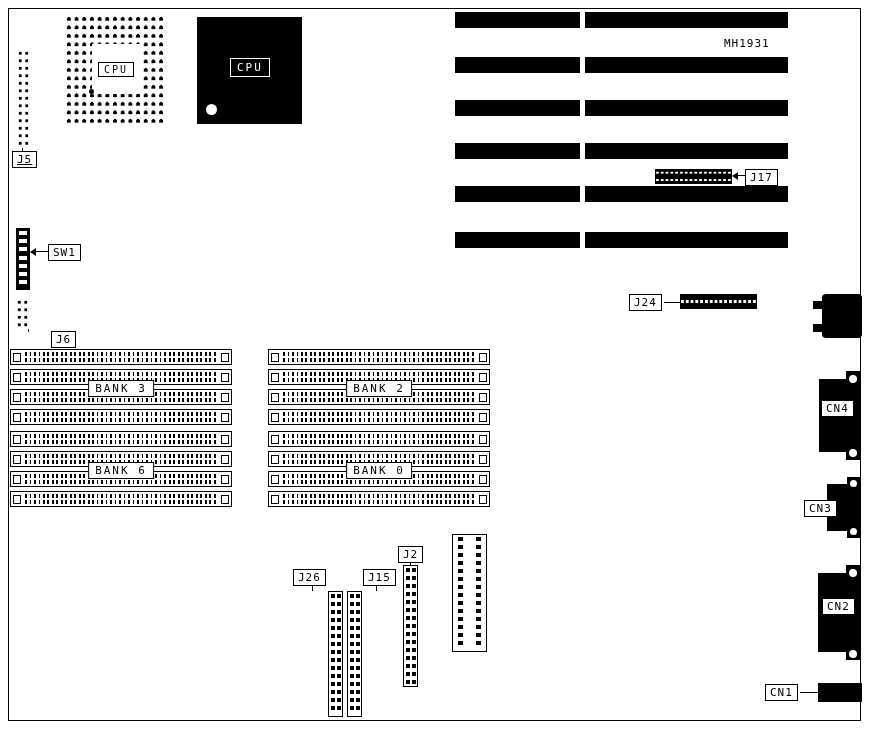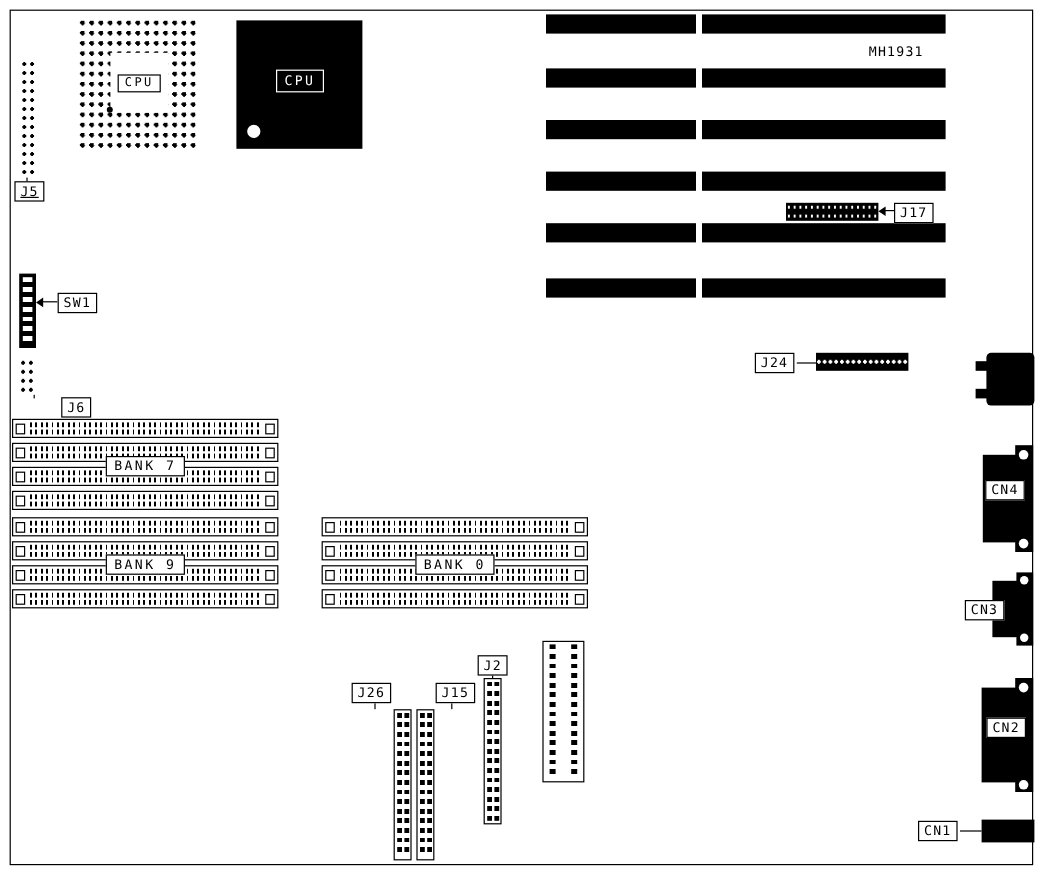--- a/index.html
+++ b/index.html
@@ -161,28 +161,35 @@
 
   <div class="din-body"></div>
   <div class="din-tab" style="left:813px; top:301px; width:12px; height:8px;"></div>
   <div class="din-tab" style="left:813px; top:324px; width:12px; height:8px;"></div>
 
   <div class="bank" style="left:10px; top:349px;">
     <div class="simm" style="top:0;"></div>
     <div class="simm" style="top:20px;"></div>
     <div class="simm" style="top:40px;"></div>
     <div class="simm" style="top:60px;"></div>
-    <div class="bank-label">BANK 7</div>
+    <div class="bank-label">BANK 3</div>
+  </div>
+  <div class="bank" style="left:268px; top:349px;">
+    <div class="simm" style="top:0;"></div>
+    <div class="simm" style="top:20px;"></div>
+    <div class="simm" style="top:40px;"></div>
+    <div class="simm" style="top:60px;"></div>
+    <div class="bank-label">BANK 2</div>
   </div>
   <div class="bank" style="left:10px; top:431px;">
     <div class="simm" style="top:0;"></div>
     <div class="simm" style="top:20px;"></div>
     <div class="simm" style="top:40px;"></div>
     <div class="simm" style="top:60px;"></div>
-    <div class="bank-label">BANK 9</div>
+    <div class="bank-label">BANK 6</div>
   </div>
   <div class="bank" style="left:268px; top:431px;">
     <div class="simm" style="top:0;"></div>
     <div class="simm" style="top:20px;"></div>
     <div class="simm" style="top:40px;"></div>
     <div class="simm" style="top:60px;"></div>
     <div class="bank-label">BANK 0</div>
   </div>
 
   <div class="lbl" style="left:293px; top:569px;">J26</div>

